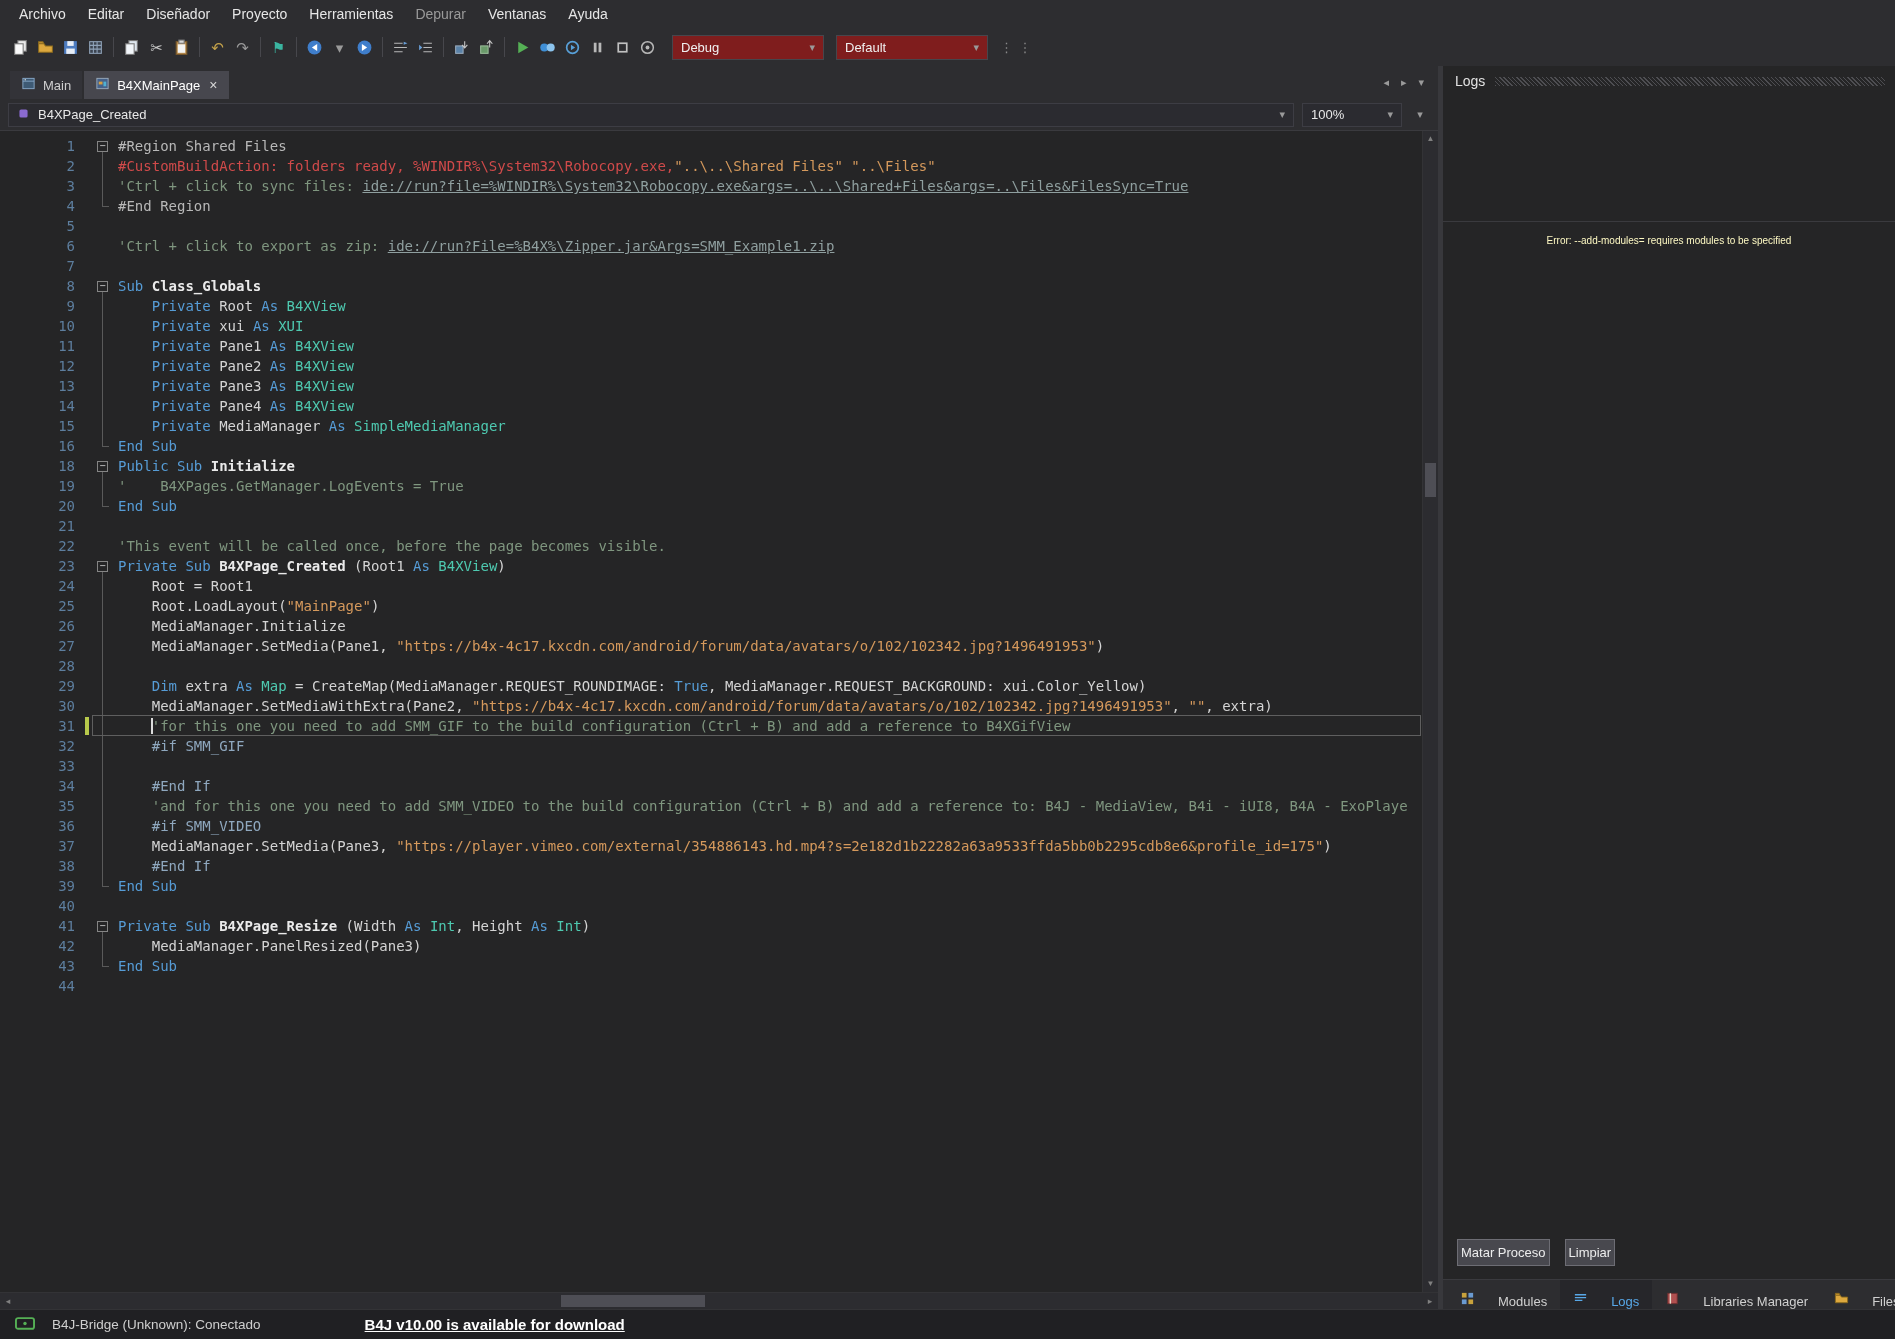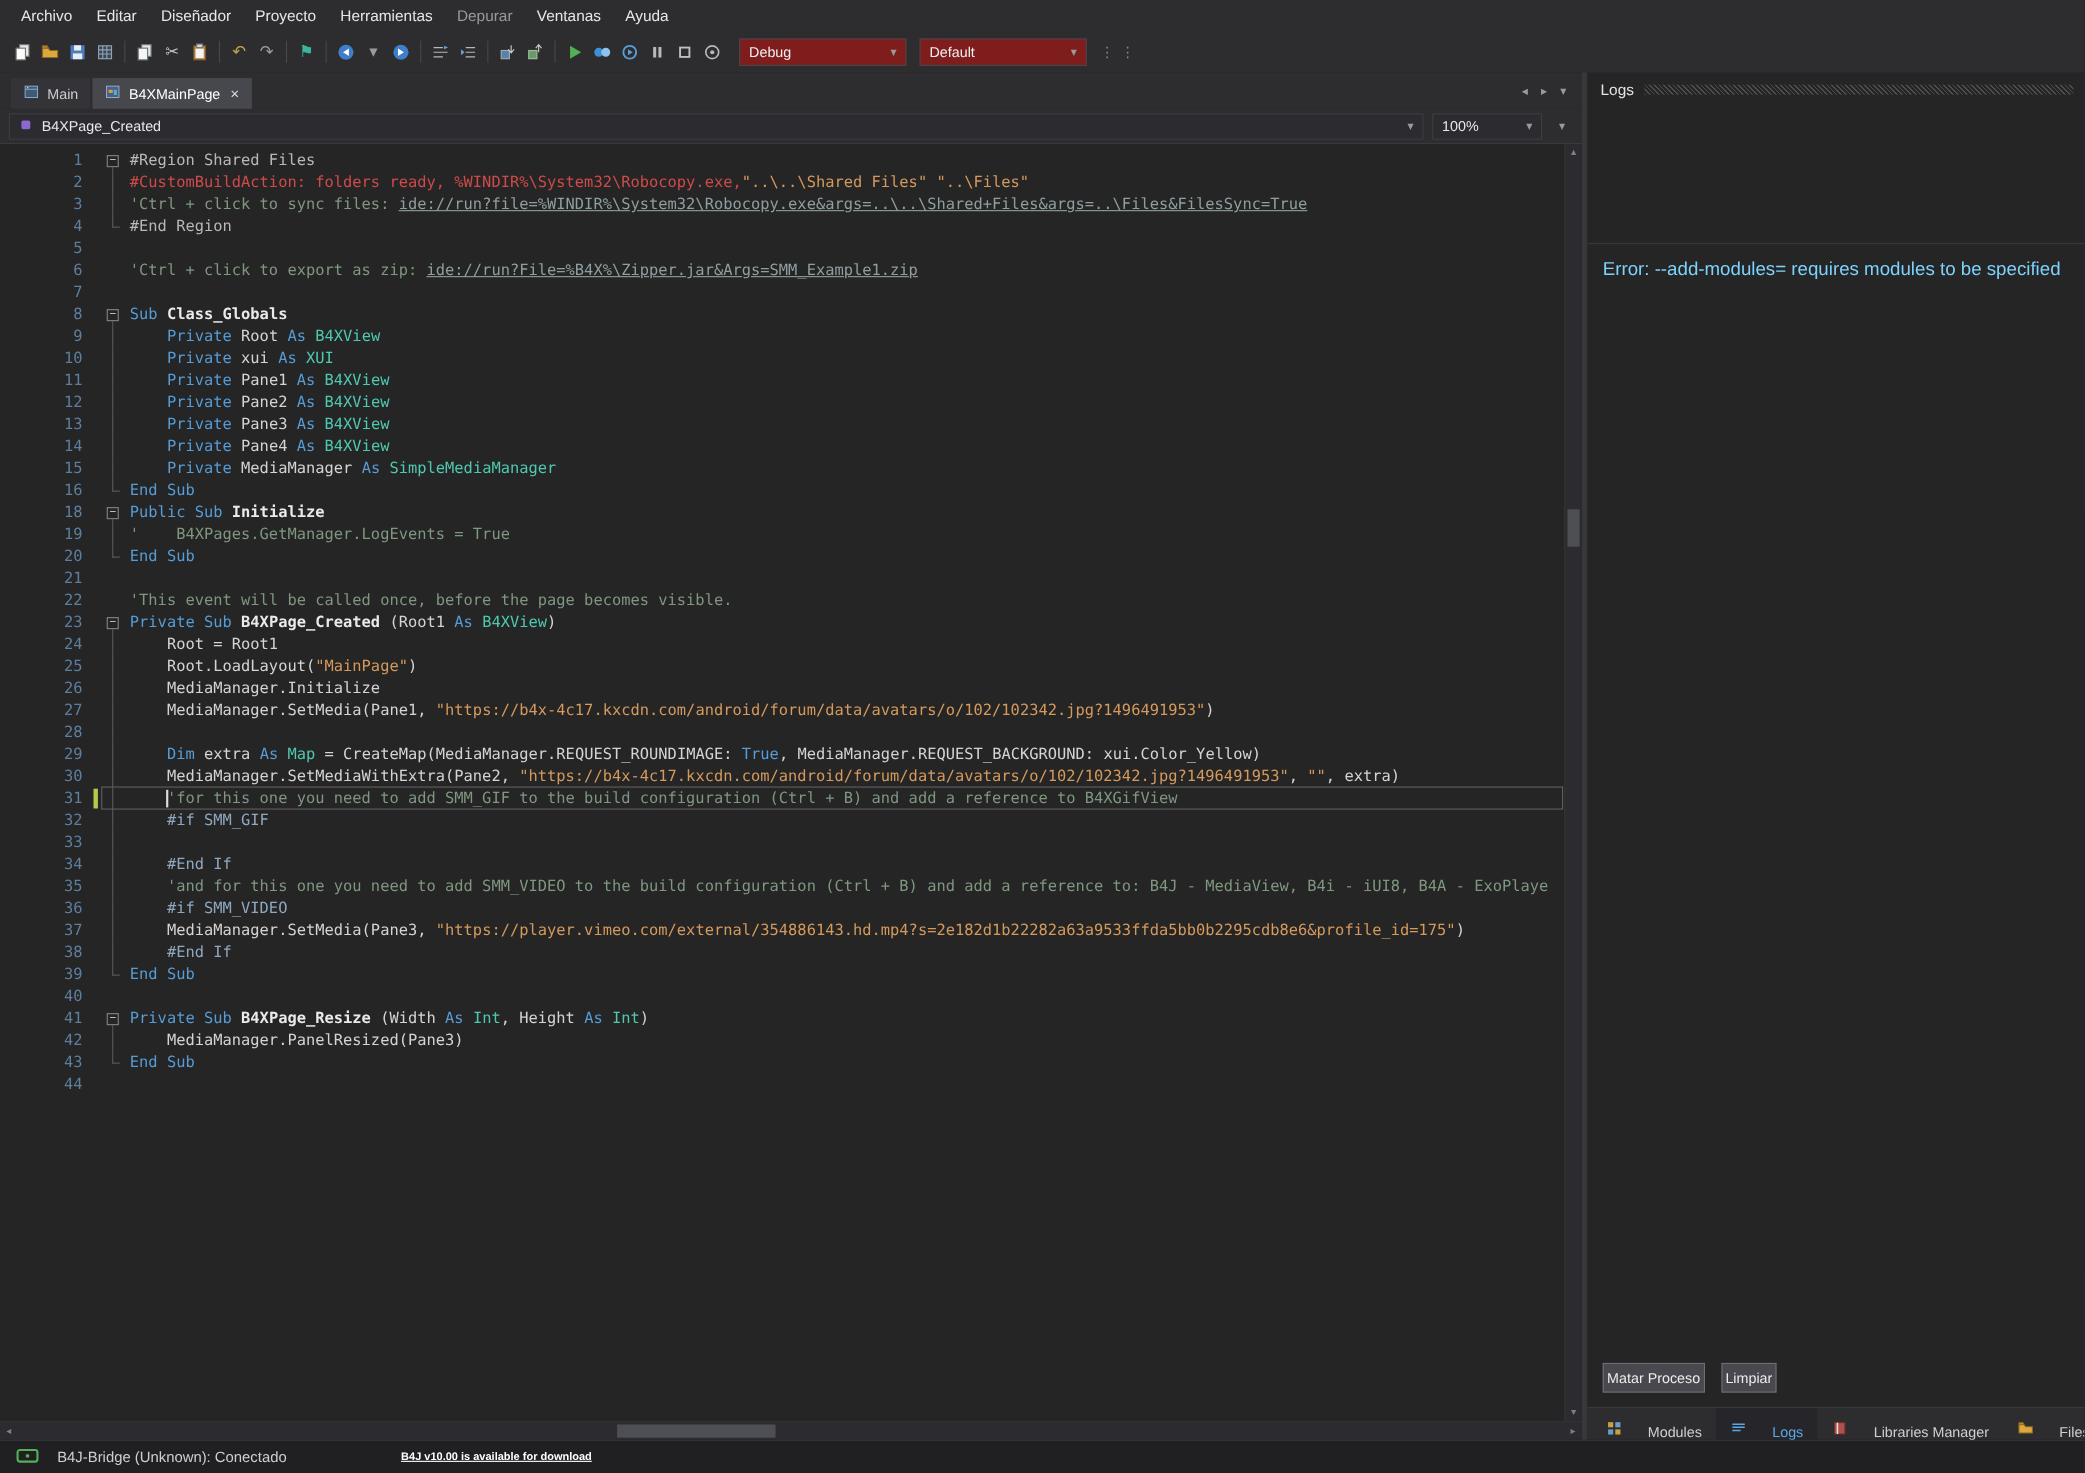--- a/index.html
+++ b/index.html
@@ -93,36 +93,36 @@
   .hscroll .arr-l { left:0; } .hscroll .arr-r { right:0; }
   .hthumb { position:absolute; top:2px; bottom:2px; left:39%; width:10%; background:#4e4e55; }
 
   
   .logs-header { height:30px; flex:none; display:flex; align-items:center; padding:0 10px 0 12px; }
   .logs-header .logs-title { color:#e2e2e2; font-size:14px; }
   .hatch { flex:1; height:9px; margin-left:10px;
            background:repeating-linear-gradient(45deg,#4e4e52 0 1px,transparent 1px 3px); }
   .log-spacer { height:126px; flex:none; border-bottom:1px solid #3a3a3e; }
   .log-view { flex:1; min-height:0; padding:13px 14px; }
-  .log-error { color:#7dd3fc; font-size:17px; }
+  .log-error { color:#fef9c3; font-size:10px;text-align:center; }
   .logs-buttons { flex:none; display:flex; gap:15px; padding:0 0 13px 14px; }
   .btn { background:#48484e; border:1px solid #6d6d74; color:#ededed; font-size:13px; padding:5px 3px;
          font-family:"Liberation Sans", sans-serif; }
   .panel-tabs { height:30px; flex:none; display:flex; align-items:center; background:#2d2d30;
                 border-top:1px solid #3a3a3e; padding-left:4px; overflow:hidden; white-space:nowrap; }
   .ptab { display:flex; align-items:flex-end; gap:23px; padding:0 13px; height:100%; color:#d0d0d0; font-size:13px; }
   .ptab svg { width:15px; height:15px; }
   .ptab.active { color:#58a8e8; background:#26262a; }
 
   
   .statusbar { height:30px; flex:none; background:#202023; border-top:1px solid #333336;
                display:flex; align-items:center; padding-left:14px; }
   .sicon svg { width:22px; height:17px; display:block; }
   .stext { color:#cfcfcf; font-size:13.5px; margin-left:16px; }
-  .slink { color:#ffffff; font-size:10px; font-weight:bold; text-decoration:underline; margin-left:104px; }
+  .slink { color:#ffffff; font-size:15px; font-weight:bold; text-decoration:underline; margin-left:104px; }
 </style>
 </head>
 <body>
 
 <div class="app">
 
   <div class="menubar" id="menubar">
       <div class="menu-item">Archivo</div>
       <div class="menu-item">Editar</div>
       <div class="menu-item">Diseñador</div>

